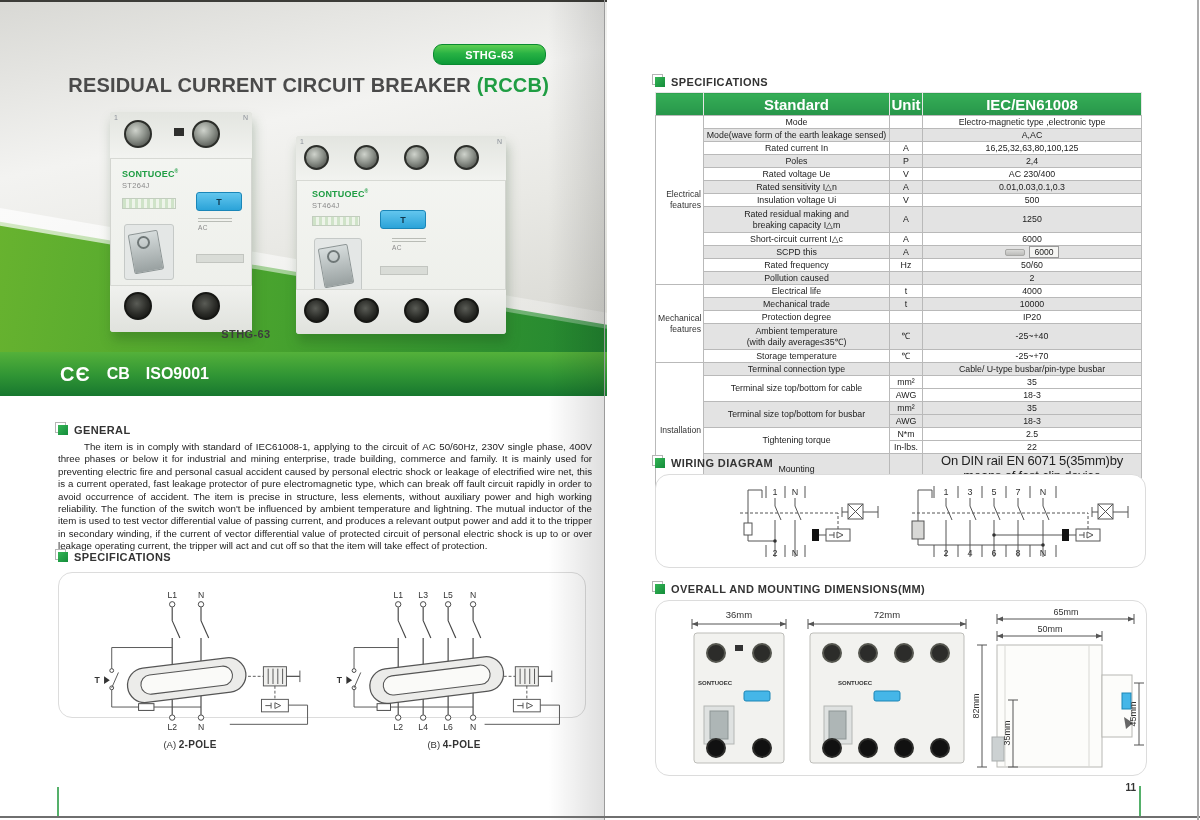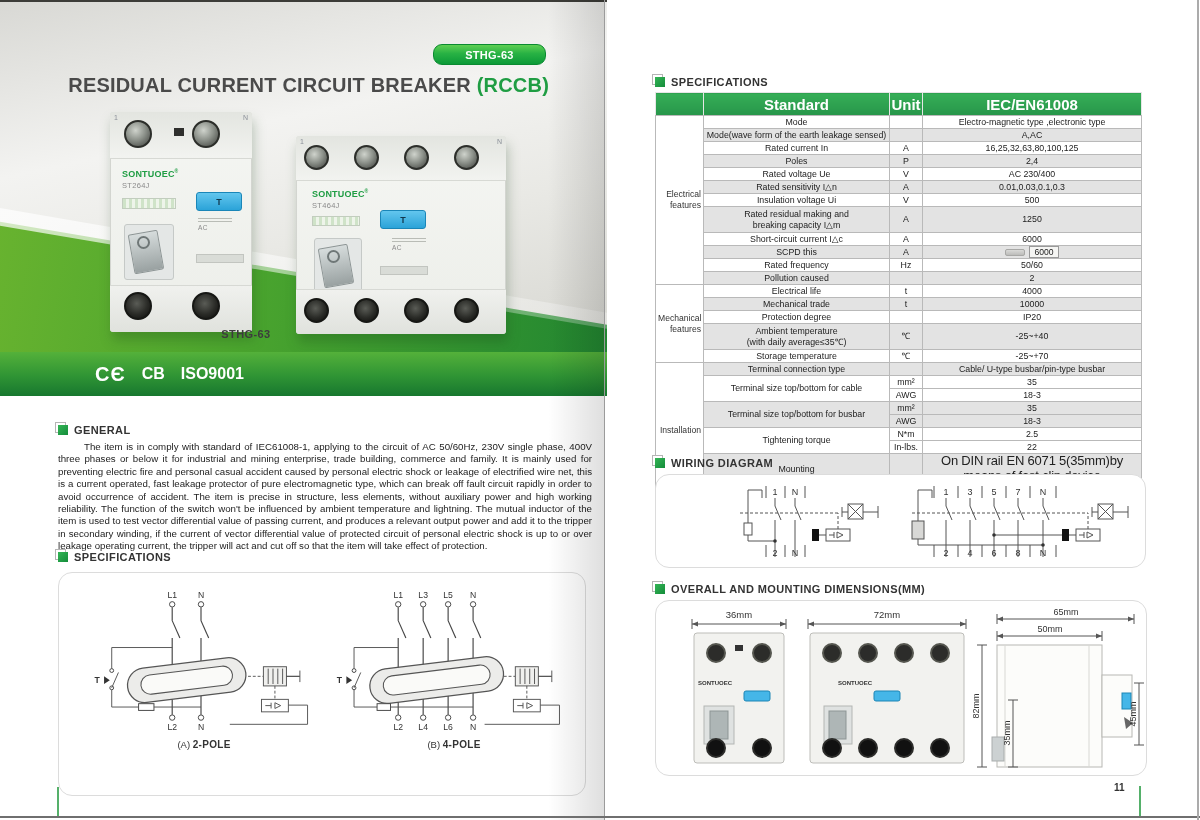--- a/index.html
+++ b/index.html
@@ -10,21 +10,21 @@
   .sec-head{display:flex;align-items:center;gap:6px;font-size:11px;font-weight:bold;color:#333;letter-spacing:.4px;}
   .sec-icon{width:10px;height:10px;position:relative;flex:0 0 auto;}
   .sec-icon::before{content:"";position:absolute;left:-3px;top:-3px;width:9px;height:9px;border:1px solid #b5b5b5;background:#fff;}
   .sec-icon::after{content:"";position:absolute;left:0;top:0;width:10px;height:10px;background:linear-gradient(135deg,#34b556,#148c3a);}
 
   
   .photo-area{left:0;top:0;width:607px;height:396px;background:linear-gradient(168deg,#d8d8d4 0%,#f3f3f1 34%,#e9e9e5 58%,#d2d2cc 100%);overflow:hidden;}
   .photo-topline{left:0;top:0;width:607px;height:2px;background:#3c3c38;}
   .green-wedge{left:0;top:0;width:607px;height:396px;background:linear-gradient(100deg,#6cb52f 0%,#4aa42e 45%,#218631 100%);clip-path:polygon(0 56%,100% 82%,100% 100%,0 100%);}
   .green-hi{left:0;top:0;width:607px;height:396px;background:linear-gradient(100deg,rgba(255,255,255,.75),rgba(255,255,255,.25));clip-path:polygon(0 52.5%,100% 79%,100% 83%,0 57%);}
-  .cert-band{left:0;top:352px;width:607px;height:44px;background:linear-gradient(180deg,#54b13a 0%,#2f9434 55%,#17772f 100%);color:#fff;display:flex;align-items:center;padding-left:95px;box-sizing:border-box;}
+  .cert-band{left:0;top:352px;width:607px;height:44px;background:linear-gradient(180deg,#54b13a 0%,#2f9434 55%,#17772f 100%);color:#fff;display:flex;align-items:center;padding-left:60px;box-sizing:border-box;}
   .cert-band .ce{font-size:20px;font-weight:bold;letter-spacing:1px;}
   .cert-band .cb{font-size:16px;font-weight:bold;margin-left:16px;}
   .cert-band .iso{font-size:16px;font-weight:bold;margin-left:16px;}
 
   .badge{left:433px;top:44px;width:113px;height:21px;border-radius:9px;background:linear-gradient(180deg,#5ecf52 0%,#28b244 45%,#0c9a38 100%);border:1px solid #0a8a30;color:#fff;font-size:11px;font-weight:bold;display:flex;align-items:center;justify-content:center;letter-spacing:.3px;box-sizing:border-box;}
   .main-title{left:0;top:74px;width:549px;text-align:right;font-size:20px;font-weight:bold;color:#4a4a4a;letter-spacing:.2px;}
   .main-title .accent{color:#1f9d43;}
   .photo-caption{left:0;top:328px;width:492px;text-align:center;font-size:11px;font-weight:bold;color:#3c3c3c;letter-spacing:.4px;}
 
   
@@ -69,21 +69,21 @@
   svg text{font-family:"Liberation Sans",sans-serif;fill:#333;}
   .wire{stroke:#444;stroke-width:1.2;fill:none;}
   .wire-thin{stroke:#555;stroke-width:1;fill:none;}
   .dash{stroke:#555;stroke-width:1;fill:none;stroke-dasharray:3 2;}
   .dimline{stroke:#555;stroke-width:1;fill:none;}
 
   .gutter{left:548px;top:0;width:57px;height:820px;background:linear-gradient(90deg,rgba(0,0,0,0) 0%,rgba(0,0,0,.13) 100%);}
   .gutter-line{left:604px;top:0;width:1px;height:820px;background:#9b9b9b;}
   .bottom-line{left:0;top:816px;width:1200px;height:2px;background:#6f6f6f;}
   .right-edge{left:1197px;top:0;width:2px;height:820px;background:#ababab;}
-  .page-num{left:1114px;top:782px;width:22px;text-align:left;font-size:10px;font-weight:bold;color:#333;}
+  .page-num{left:1114px;top:782px;width:22px;text-align:right;font-size:10px;font-weight:bold;color:#333;}
   .green-tick{width:2px;background:#55b06a;}
 </style>
 </head>
 <body>
 
 <div class="canvas">
 
   <div class="a photo-area">
     <div class="a green-wedge"></div>
     <div class="a green-hi"></div>
@@ -156,21 +156,21 @@
   <div class="a sec-head" style="left:58px;top:424px;">
     <span class="sec-icon"></span>
     <span>GENERAL</span>
   </div>
   <div class="a gen-text">The item is in comply with standard of IEC61008-1, applying to the circuit of AC 50/60Hz, 230V single phase, 400V three phases or below it for industrial and mining enterprise, trade building, commerce and family. It is mainly used for preventing electric fire and personal casual accident caused by personal electric shock or leakage of electrified wire net, this is a current operated, fast leakage protector of pure electromagnetic type, which can break off fault circuit rapidly in order to avoid occurrence of accident. The item is precise in structure, less elements,  without auxiliary power and high working reliability. The function of the switch won't be influenced by ambient temperature  and lightning. The mutual inductor of the item is used to test vector differential value of passing current, and produces a relevant output power and add it to the tripper in secondary winding, if the current of vector differential value of protected circuit of personal electric shock is up to or over leakage operating current, the tripper will act and cut off so that the item will take effect of protection.</div>
 
   <div class="a sec-head" style="left:58px;top:551px;">
     <span class="sec-icon"></span>
     <span>SPECIFICATIONS</span>
   </div>
-  <div class="round-box" style="left:58px;top:572px;width:528px;height:224px;">
+  <div class="round-box" style="left:58px;top:572px;width:528px;height:146px;">
 
     <svg class="a" style="left:22px;top:12px;" width="240" height="150" viewBox="0 0 250 150">
       <text x="95" y="10" font-size="9" text-anchor="middle">L1</text>
       <text x="125" y="10" font-size="9" text-anchor="middle">N</text>
       <circle cx="95" cy="17" r="2.8" fill="#fff" stroke="#444"></circle>
         <circle cx="125" cy="17" r="2.8" fill="#fff" stroke="#444"></circle>
       <line class="wire" x1="95" y1="20" x2="95" y2="34"></line>
         <line class="wire" x1="95" y1="34" x2="103" y2="52"></line>
         <line class="wire" x1="95" y1="52" x2="95" y2="132"></line>
       <line class="wire" x1="125" y1="20" x2="125" y2="34"></line>
@@ -262,21 +262,21 @@
       <line class="wire" x1="216" y1="92" x2="230" y2="92"></line>
         <line class="wire-thin" x1="230" y1="86" x2="230" y2="98"></line>
       <line class="dash" x1="204" y1="102" x2="204" y2="116"></line>
       <rect x="190" y="116" width="28" height="13" fill="#fff" stroke="#555"></rect>
       <line class="wire-thin" x1="194" y1="122.5" x2="200" y2="122.5"></line>
         <line class="wire-thin" x1="200" y1="119.5" x2="200" y2="125.5"></line>
       <polygon points="204,119.5 210,122.5 204,125.5" fill="none" stroke="#555"></polygon>
       <polyline class="wire-thin" points="218,122 238,122 238,142 160,142"></polyline>
     </svg>
 
-    <div class="diag-caption" style="left:70px;top:166px;width:150px;">
+    <div class="diag-caption" style="left:56px;top:166px;width:150px;">
       <span>(A)</span> <b>2-POLE</b>
     </div>
     <div class="diag-caption" style="left:320px;top:166px;width:150px;">
       <span>(B)</span> <b>4-POLE</b>
     </div>
   </div>
 
   <div class="a sec-head" style="left:655px;top:76px;">
     <span class="sec-icon"></span>
     <span>SPECIFICATIONS</span>

